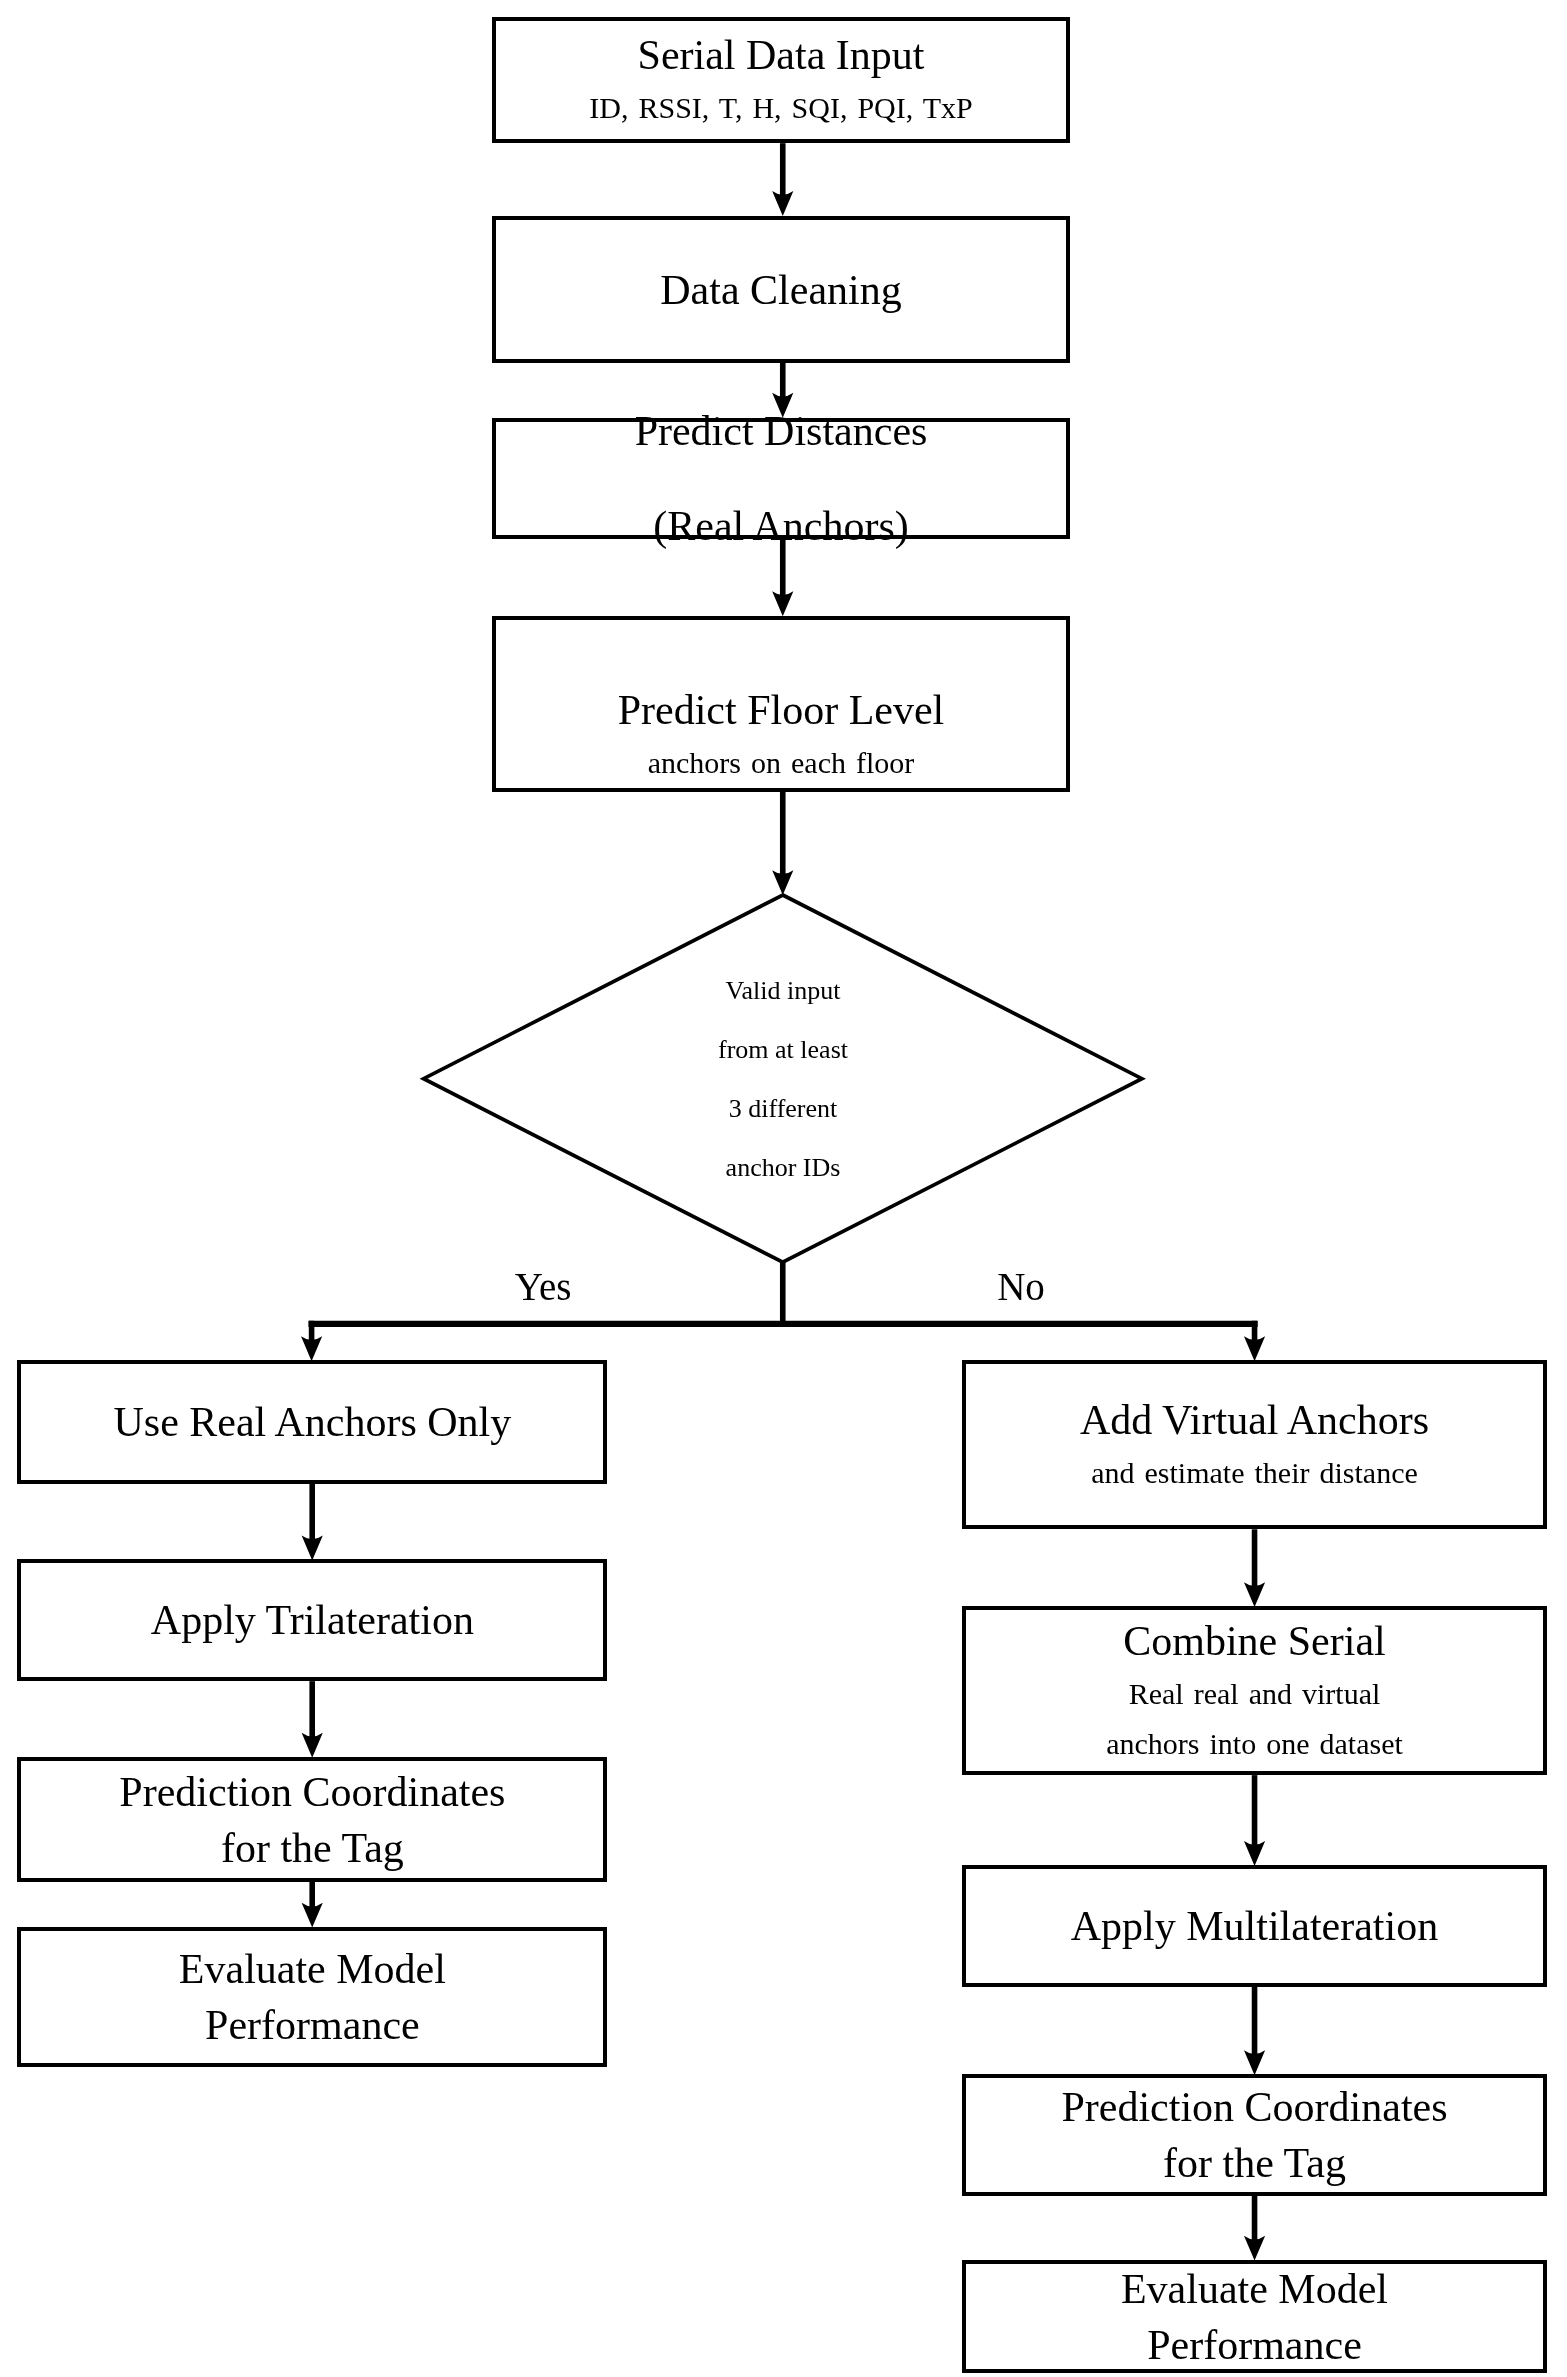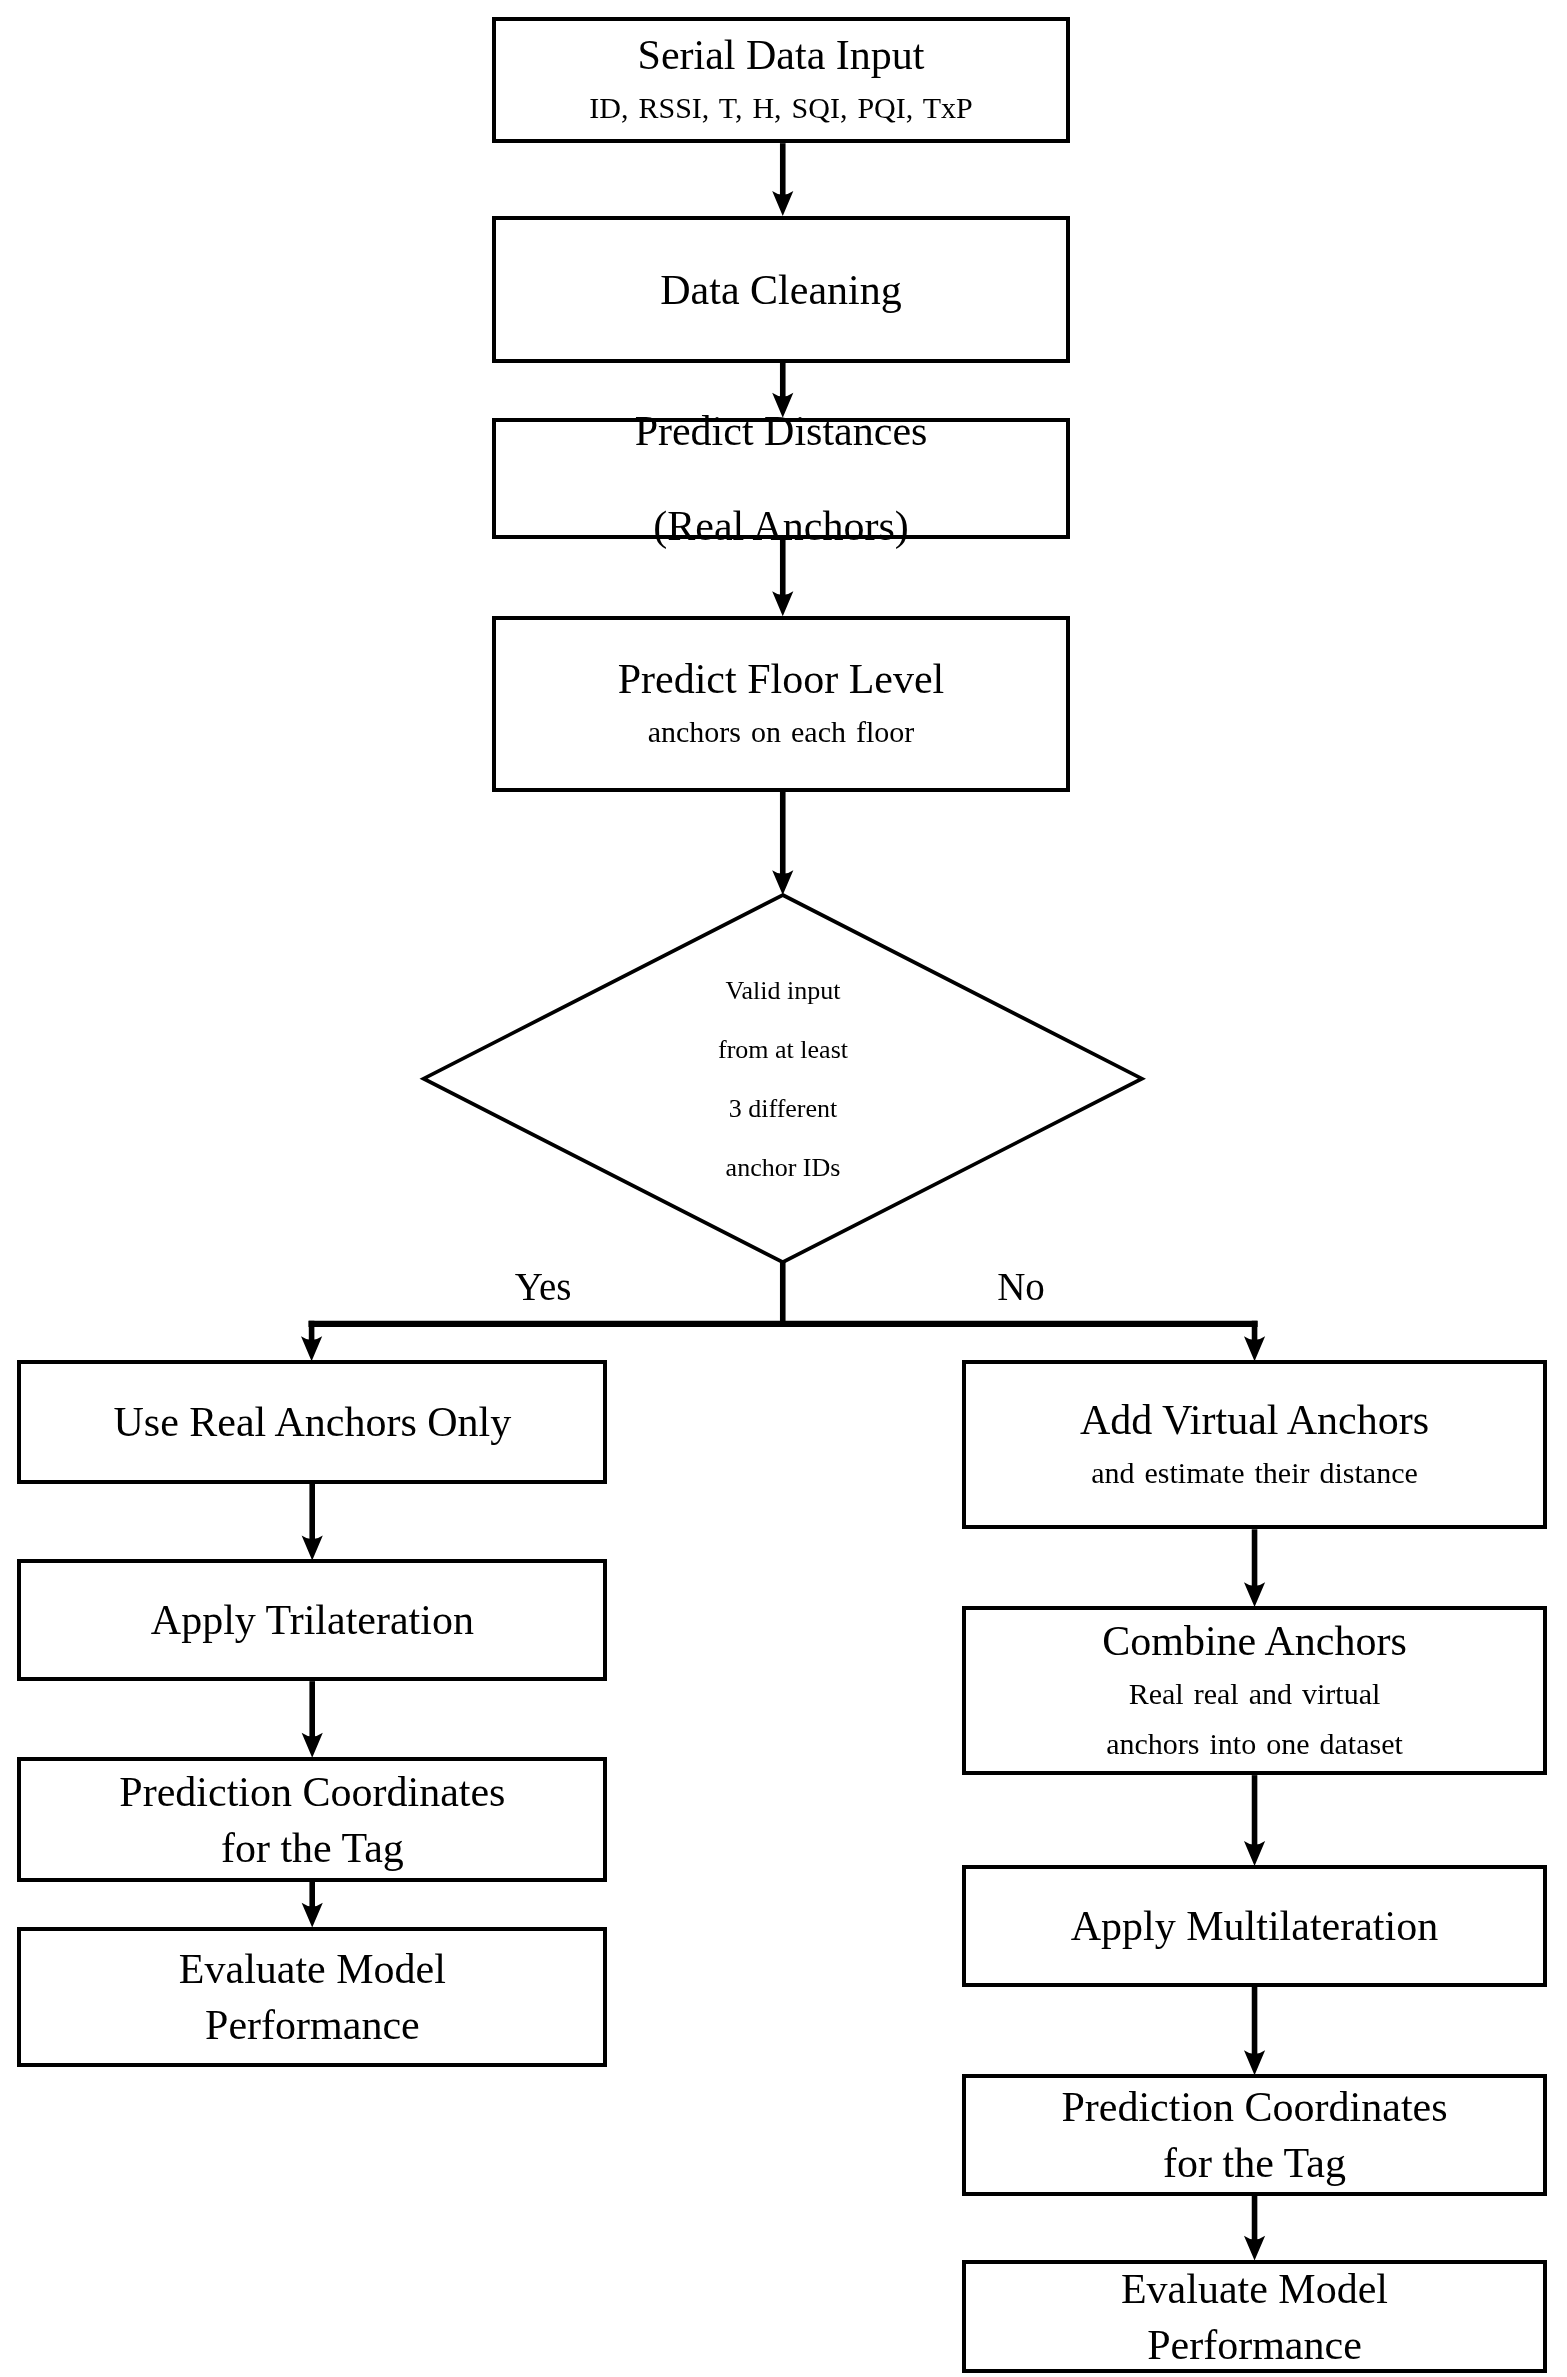--- a/index.html
+++ b/index.html
@@ -117,21 +117,21 @@
 
   <div class="box" style="left:492px;top:216px;width:578px;height:147px;">
     <div class="title">Data Cleaning</div>
   </div>
 
   <div class="box" style="left:492px;top:418px;width:578px;height:121px;gap:39px;">
     <div class="title">Predict Distances</div>
     <div class="title">(Real Anchors)</div>
   </div>
 
-  <div class="box" style="left:492px;top:616px;width:578px;height:176px;">
+  <div class="box" style="left:492px;top:616px;width:578px;height:176px;justify-content:flex-end;">
     <div class="title">Predict Floor Level</div>
     <div class="sub">anchors on each floor</div>
   </div>
 
   <div class="diamond-text">
     <div>Valid input</div>
     <div>from at least</div>
     <div>3 different</div>
     <div>anchor IDs</div>
   </div>
@@ -156,21 +156,21 @@
     <div class="title">Evaluate Model</div>
     <div class="title">Performance</div>
   </div>
 
   <div class="box" style="left:962px;top:1360px;width:585px;height:169px;">
     <div class="title">Add Virtual Anchors</div>
     <div class="sub">and estimate their distance</div>
   </div>
 
   <div class="box" style="left:962px;top:1606px;width:585px;height:169px;">
-    <div class="title">Combine Anchors</div>
+    <div class="title">Combine Serial</div>
     <div class="sub">Real real and virtual</div>
     <div class="sub">anchors into one dataset</div>
   </div>
 
   <div class="box" style="left:962px;top:1865px;width:585px;height:122px;">
     <div class="title">Apply Multilateration</div>
   </div>
 
   <div class="box" style="left:962px;top:2074px;width:585px;height:122px;">
     <div class="title">Prediction Coordinates</div>

